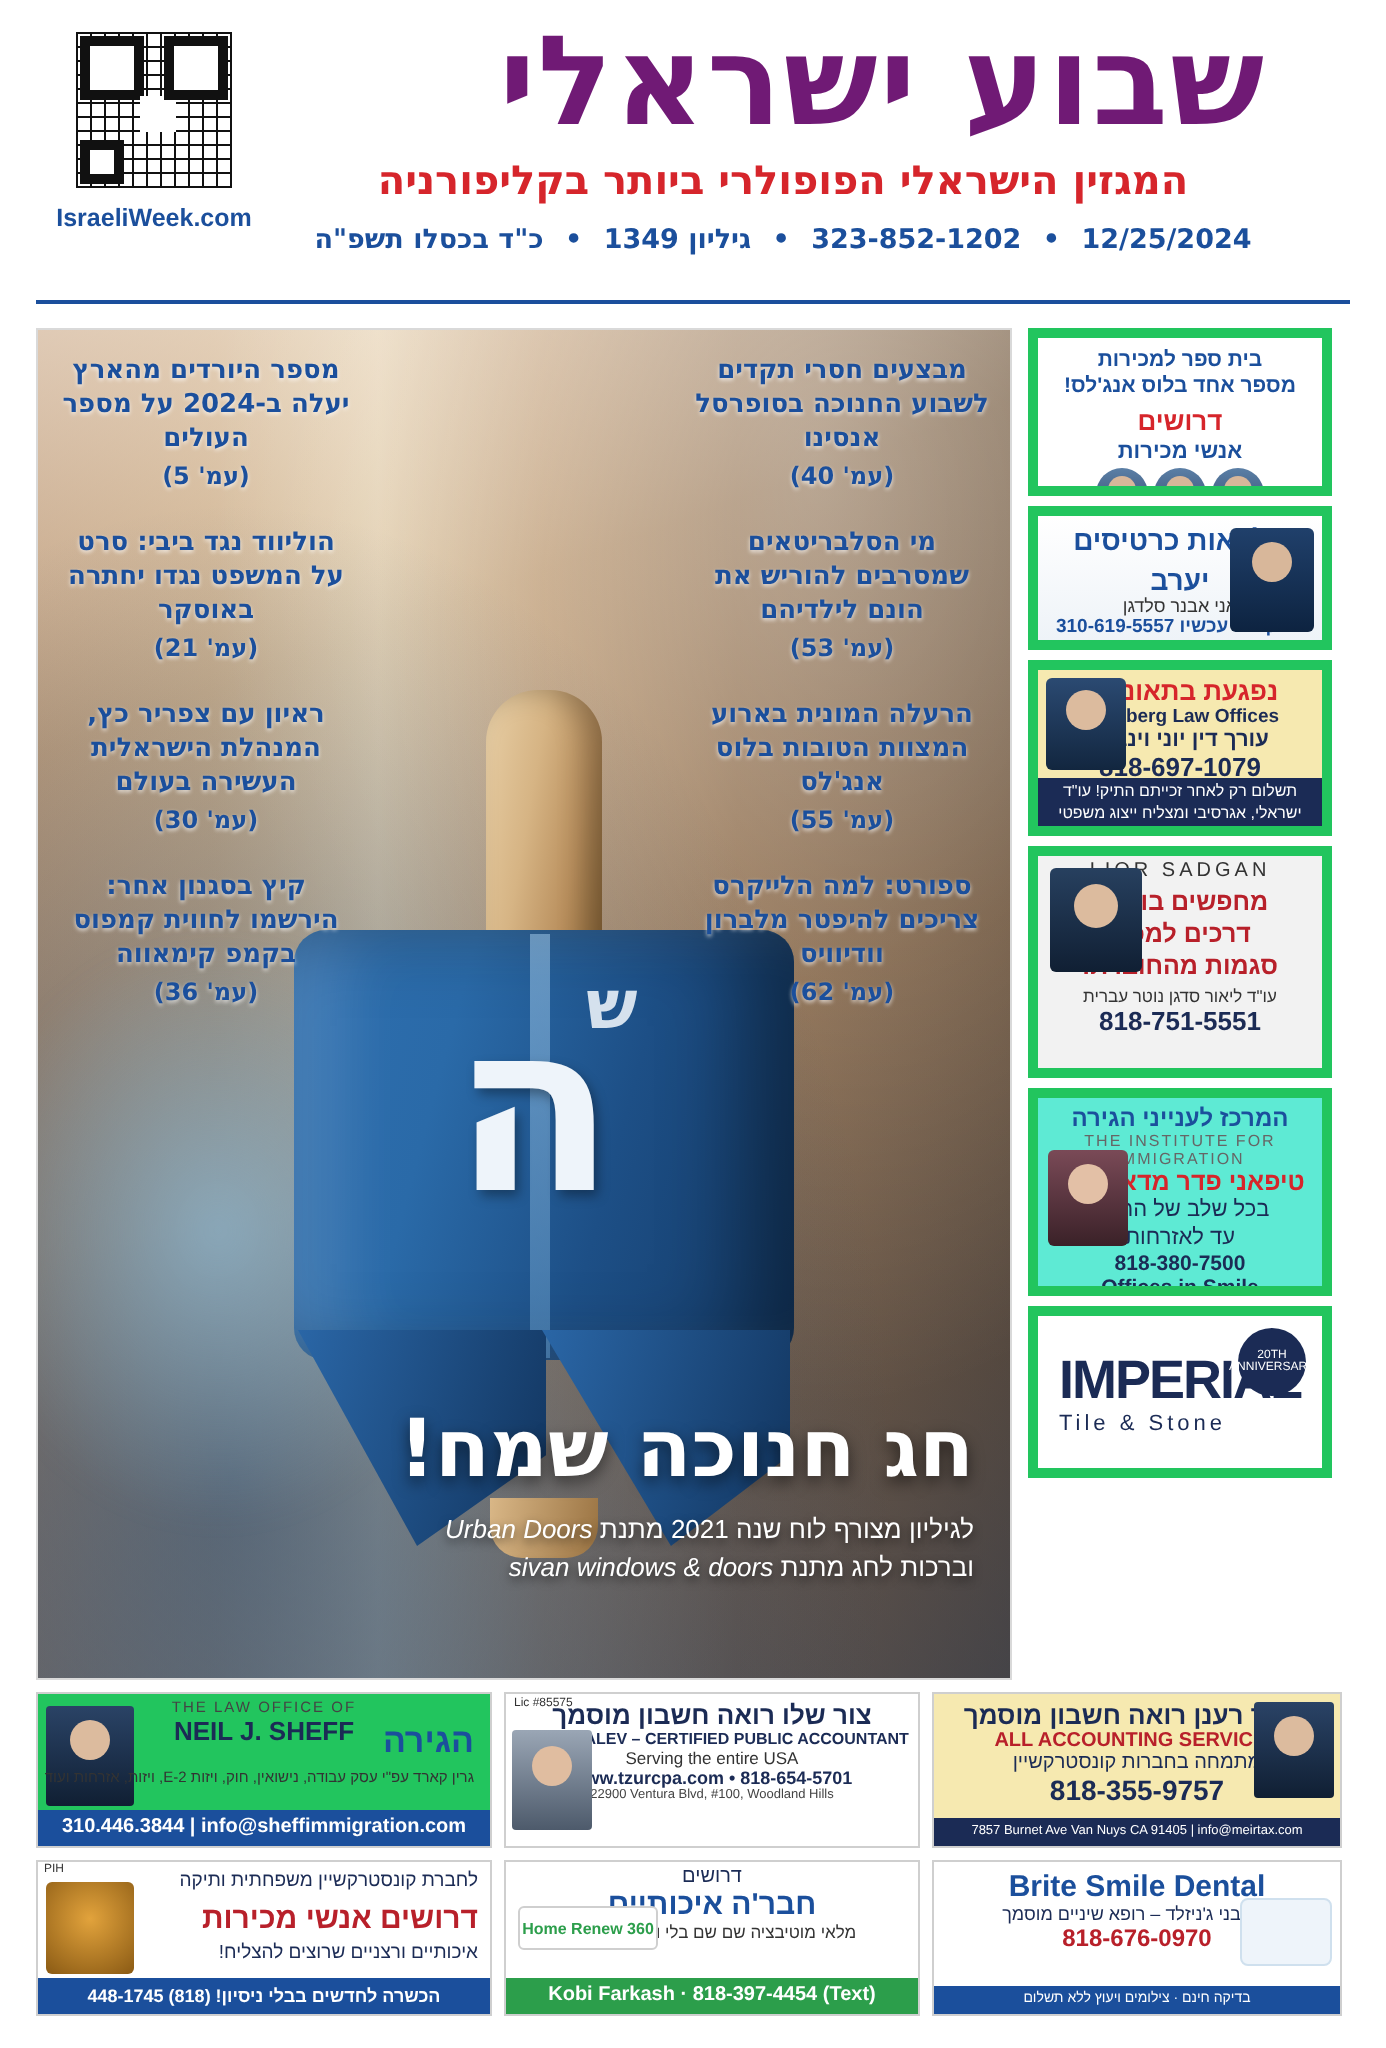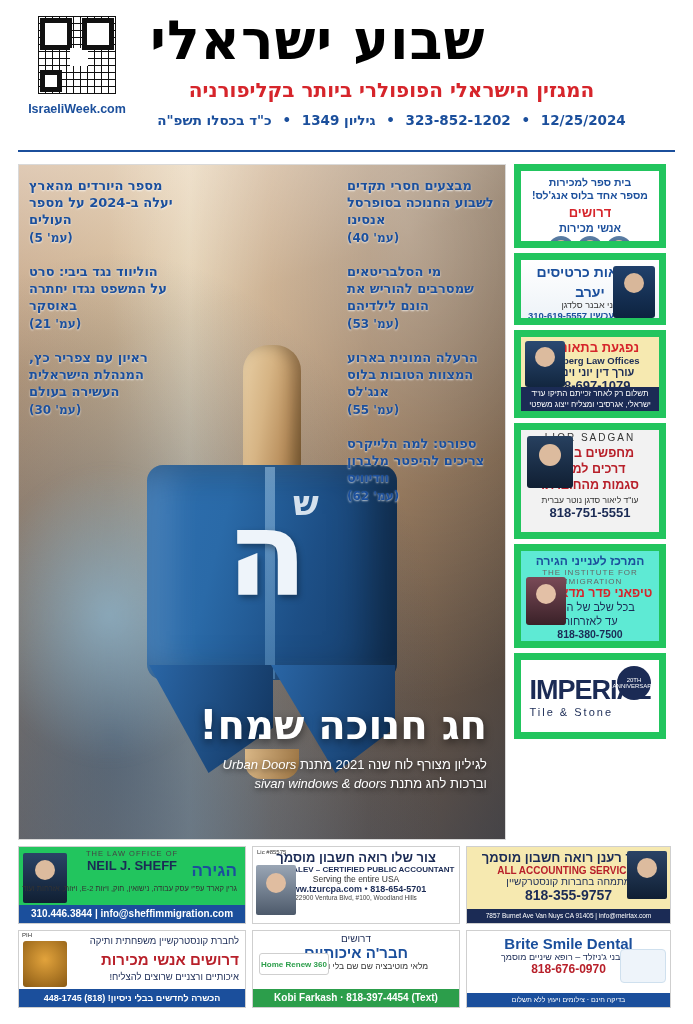--- a/index.html
+++ b/index.html
@@ -10,26 +10,26 @@
     font-family:"Liberation Sans", sans-serif;
     overflow:hidden;
     position:relative;
   }
   .page { position:relative; width:693px; height:1024px; background:#fff; }
 
   
   .masthead { position:relative; height:160px; padding:6px 18px 0 18px; }
   .mast-title {
     position:absolute; right:60px; top:8px; left:150px;
-    text-align:left;
+    text-align:right;
     font-family:"DejaVu Sans", sans-serif;
     font-weight:bold;
-    font-size:54px;
+    font-size:62px;
     line-height:66px;
-    color:#000000;
+    color:#701a75;
     direction:rtl;
     letter-spacing:1px;
   }
   .mast-sub {
     position:absolute; right:60px; top:78px; left:150px;
     text-align:center;
     direction:rtl;
     font-size:20px; font-weight:bold; color:#d6252b;
     font-family:"DejaVu Sans", sans-serif;
   }
@@ -144,21 +144,21 @@
   .head-col { position:absolute; top:12px; width:148px; direction:rtl; }
   .head-col.right { right:10px; }
   .head-col.left  { left:10px; }
   .headline {
     margin-bottom:16px;
     color:#1b4f9c;
     font-family:"DejaVu Sans", sans-serif;
     font-weight:bold;
     font-size:13px;
     line-height:17px;
-    text-align:left;
+    text-align:center;
     text-shadow:0 1px 2px rgba(255,255,255,.75);
   }
   .headline .pg { display:block; color:#1b4f9c; font-size:12px; font-weight:bold; margin-top:2px; }
 
   .hero-title {
     position:absolute; right:18px; bottom:92px; left:18px;
     text-align:right; direction:rtl;
     font-family:"DejaVu Sans", sans-serif;
     font-weight:bold;
     font-size:40px; line-height:44px;
@@ -167,21 +167,21 @@
   }
   .hero-caption {
     position:absolute; right:18px; bottom:46px; left:18px;
     text-align:right; direction:rtl;
     color:#ffffff; font-size:13px; line-height:19px;
     text-shadow:0 2px 5px rgba(0,0,0,.6);
   }
   .hero-caption .en { direction:ltr; display:inline; font-style:italic; }
 
   
-  .ad { border:7px solid #22c55e; background:#fff; overflow:hidden; position:relative; }
+  .ad { border:5px solid #22c55e; background:#fff; overflow:hidden; position:relative; }
   .ad-top { height:84px; background:#ffffff; }
   .ad-top .t1 { text-align:center; direction:rtl; font-size:10.5px; font-weight:bold; color:#1b4f9c; padding:5px 6px 0; line-height:13px;}
   .ad-top .t2 { text-align:center; direction:rtl; font-size:13px; font-weight:bold; color:#d6252b; padding-top:3px;}
   .ad-top .t3 { text-align:center; direction:rtl; font-size:11px; font-weight:bold; color:#1b4f9c; padding-top:2px;}
   .avatar-row { display:flex; justify-content:center; gap:3px; padding-top:2px; }
   .avatar {
     width:26px; height:26px; border-radius:50%;
     background:linear-gradient(#5b7fa6,#31496b);
     position:relative; overflow:hidden;
   }
@@ -361,20 +361,24 @@
             <span class="pg">(עמ' 5)</span>
           </div>
           <div class="headline">
             <span>הוליווד נגד ביבי: סרט על המשפט נגדו יחתרה באוסקר</span>
             <span class="pg">(עמ' 21)</span>
           </div>
           <div class="headline">
             <span>ראיון עם צפריר כץ, המנהלת הישראלית העשירה בעולם</span>
             <span class="pg">(עמ' 30)</span>
           </div>
+          <div class="headline">
+            <span>קיץ בסגנון אחר: הירשמו לחווית קמפוס בקמפ קימאווה</span>
+            <span class="pg">(עמ' 36)</span>
+          </div>
         </div>
 
         <div class="hero-title">חג חנוכה שמח!</div>
         <div class="hero-caption">
           <div>
             <span>לגיליון מצורף לוח שנה 2021 מתנת</span>
             <span class="en">Urban Doors</span>
           </div>
           <div>
             <span>וברכות לחג מתנת</span>
@@ -435,21 +439,21 @@
         <div class="photo"></div>
         <div class="t">המרכז לענייני הגירה</div>
         <div class="t2">THE INSTITUTE FOR IMMIGRATION</div>
         <div class="nm">
           <span>טיפאני פדר</span>
           <span>מדאג לכם</span>
         </div>
         <div class="l">בכל שלב של ההליך</div>
         <div class="l">עד לאזרחות</div>
         <div class="ph">818-380-7500</div>
-        <div class="ph">Offices in Hills</div>
+        <div class="ph">Offices in Smile</div>
         <div class="t2">instituteforimmigration.com</div>
       </div>
 
       <div class="ad ad6">
         <div class="seal">20TH ANNIVERSARY</div>
         <div class="logo">
           <span>IMPERIAL</span>
           <small>Tile &amp; Stone</small>
         </div>
       </div>

